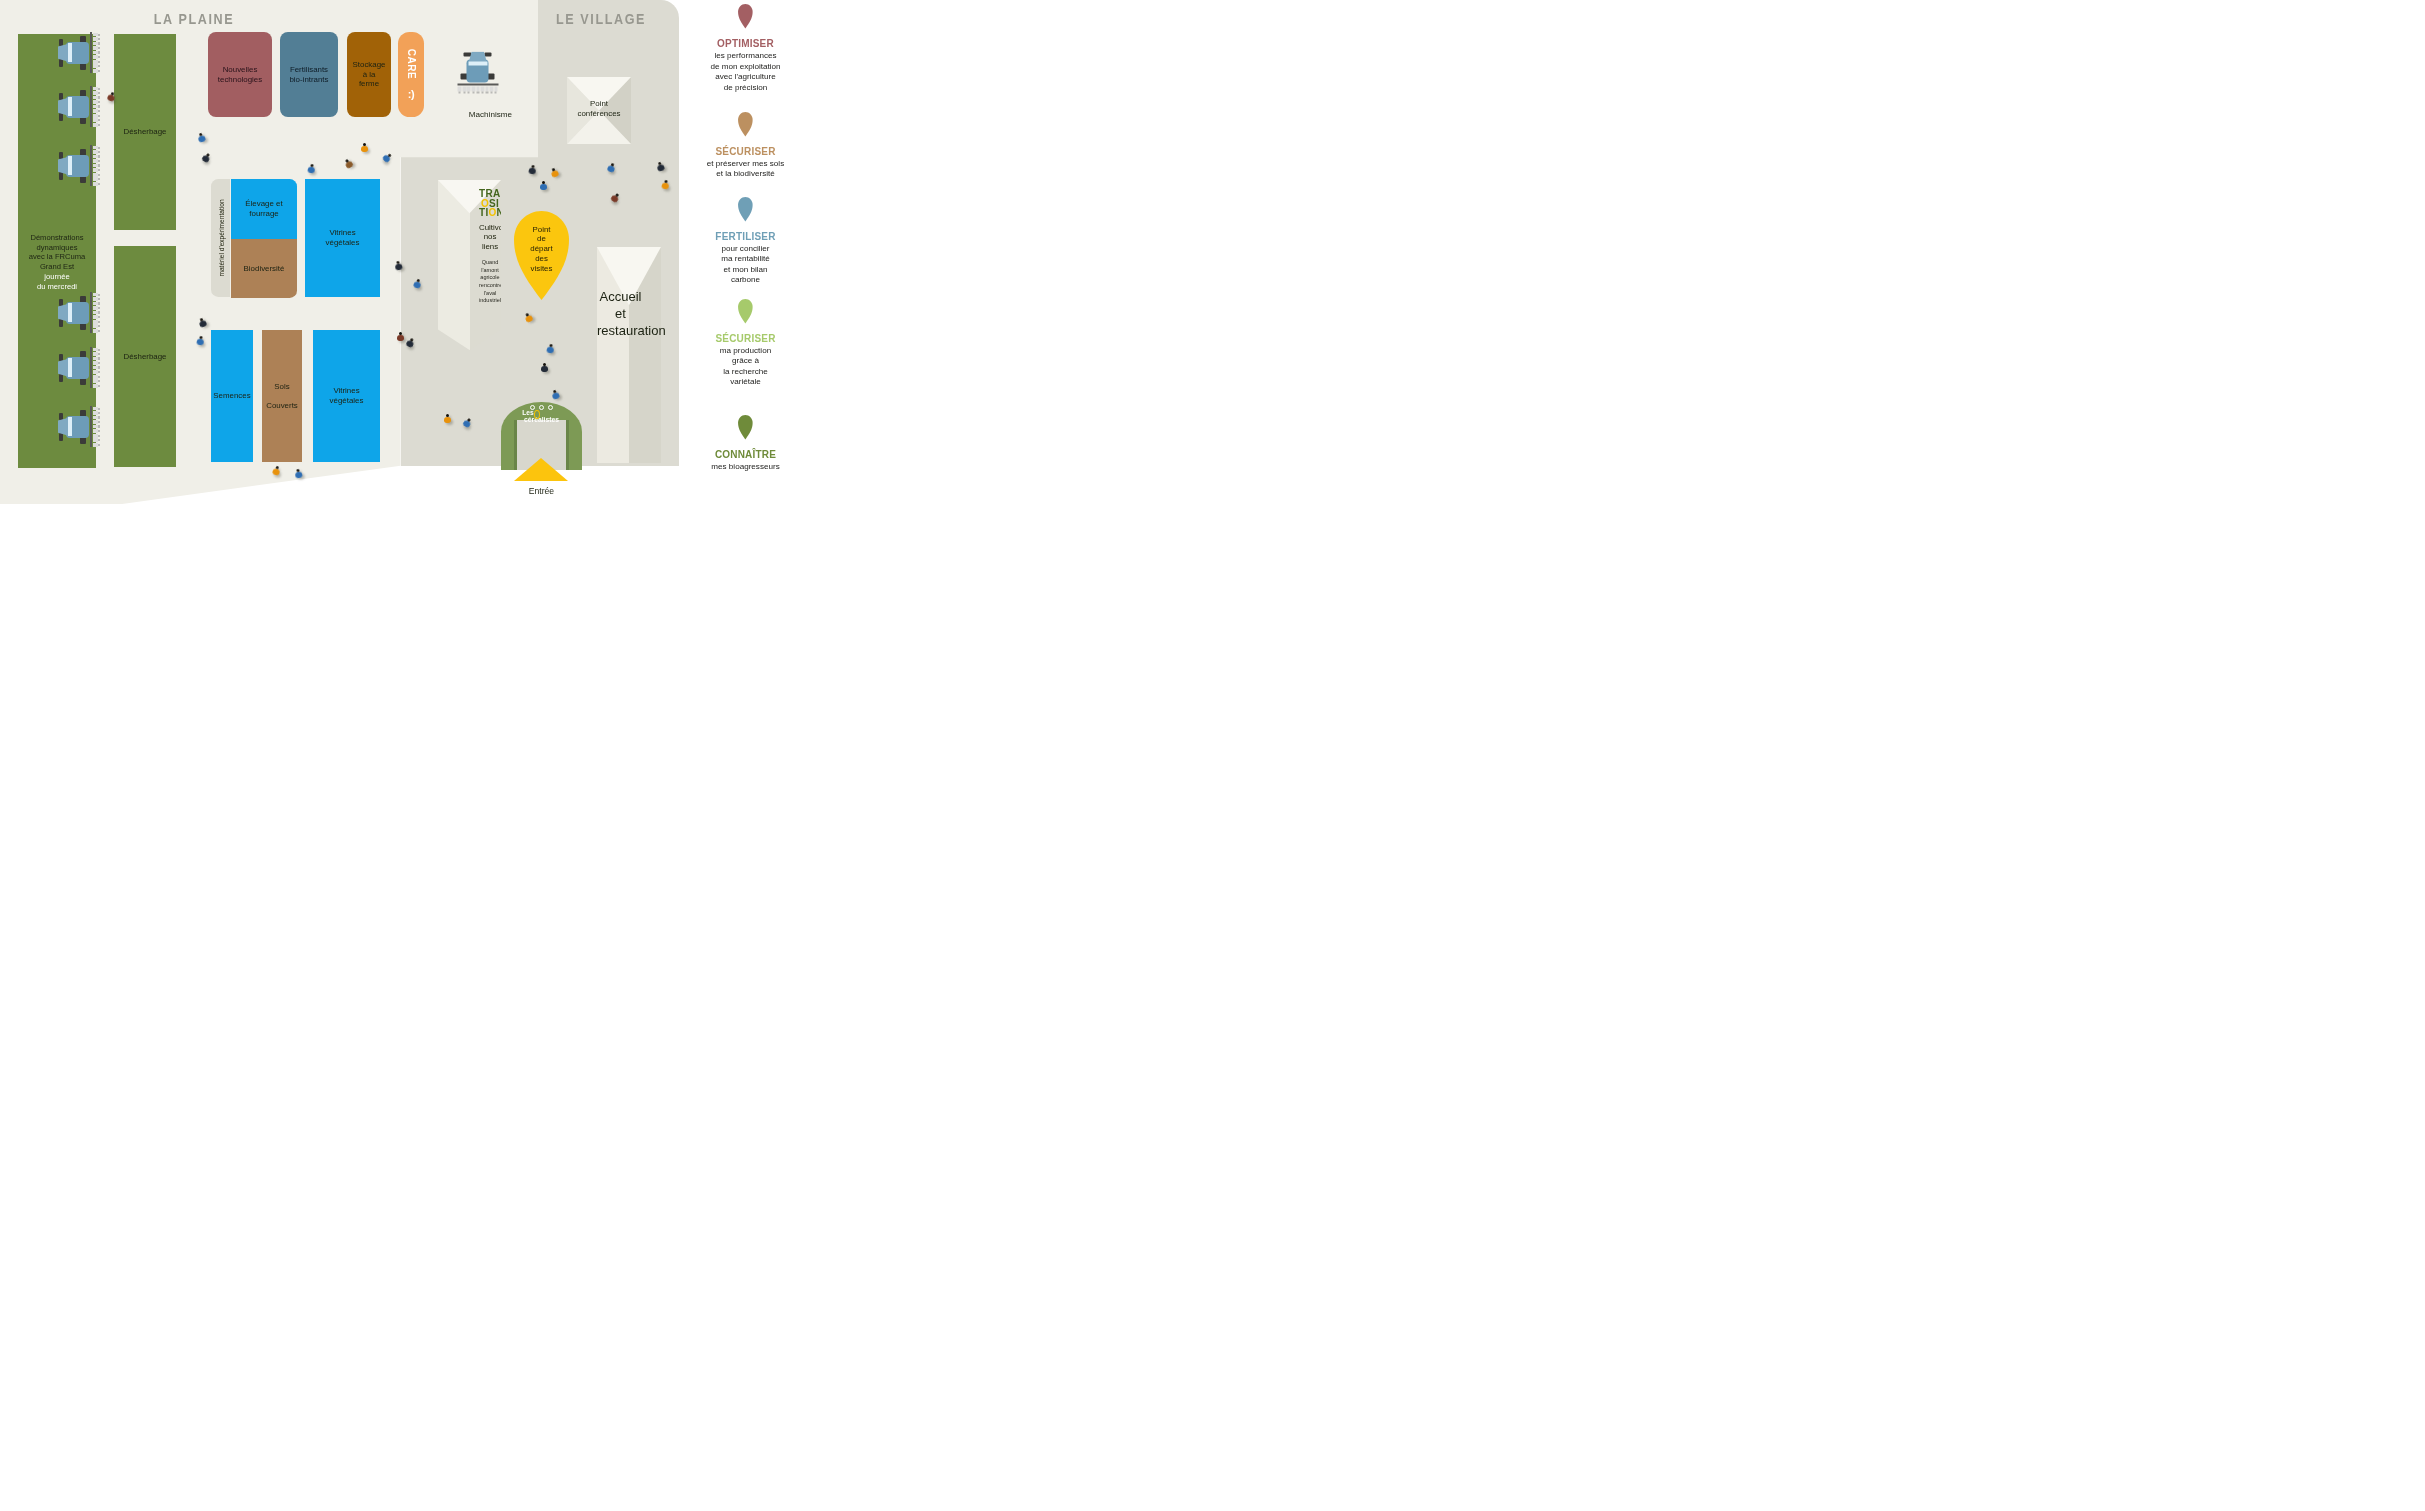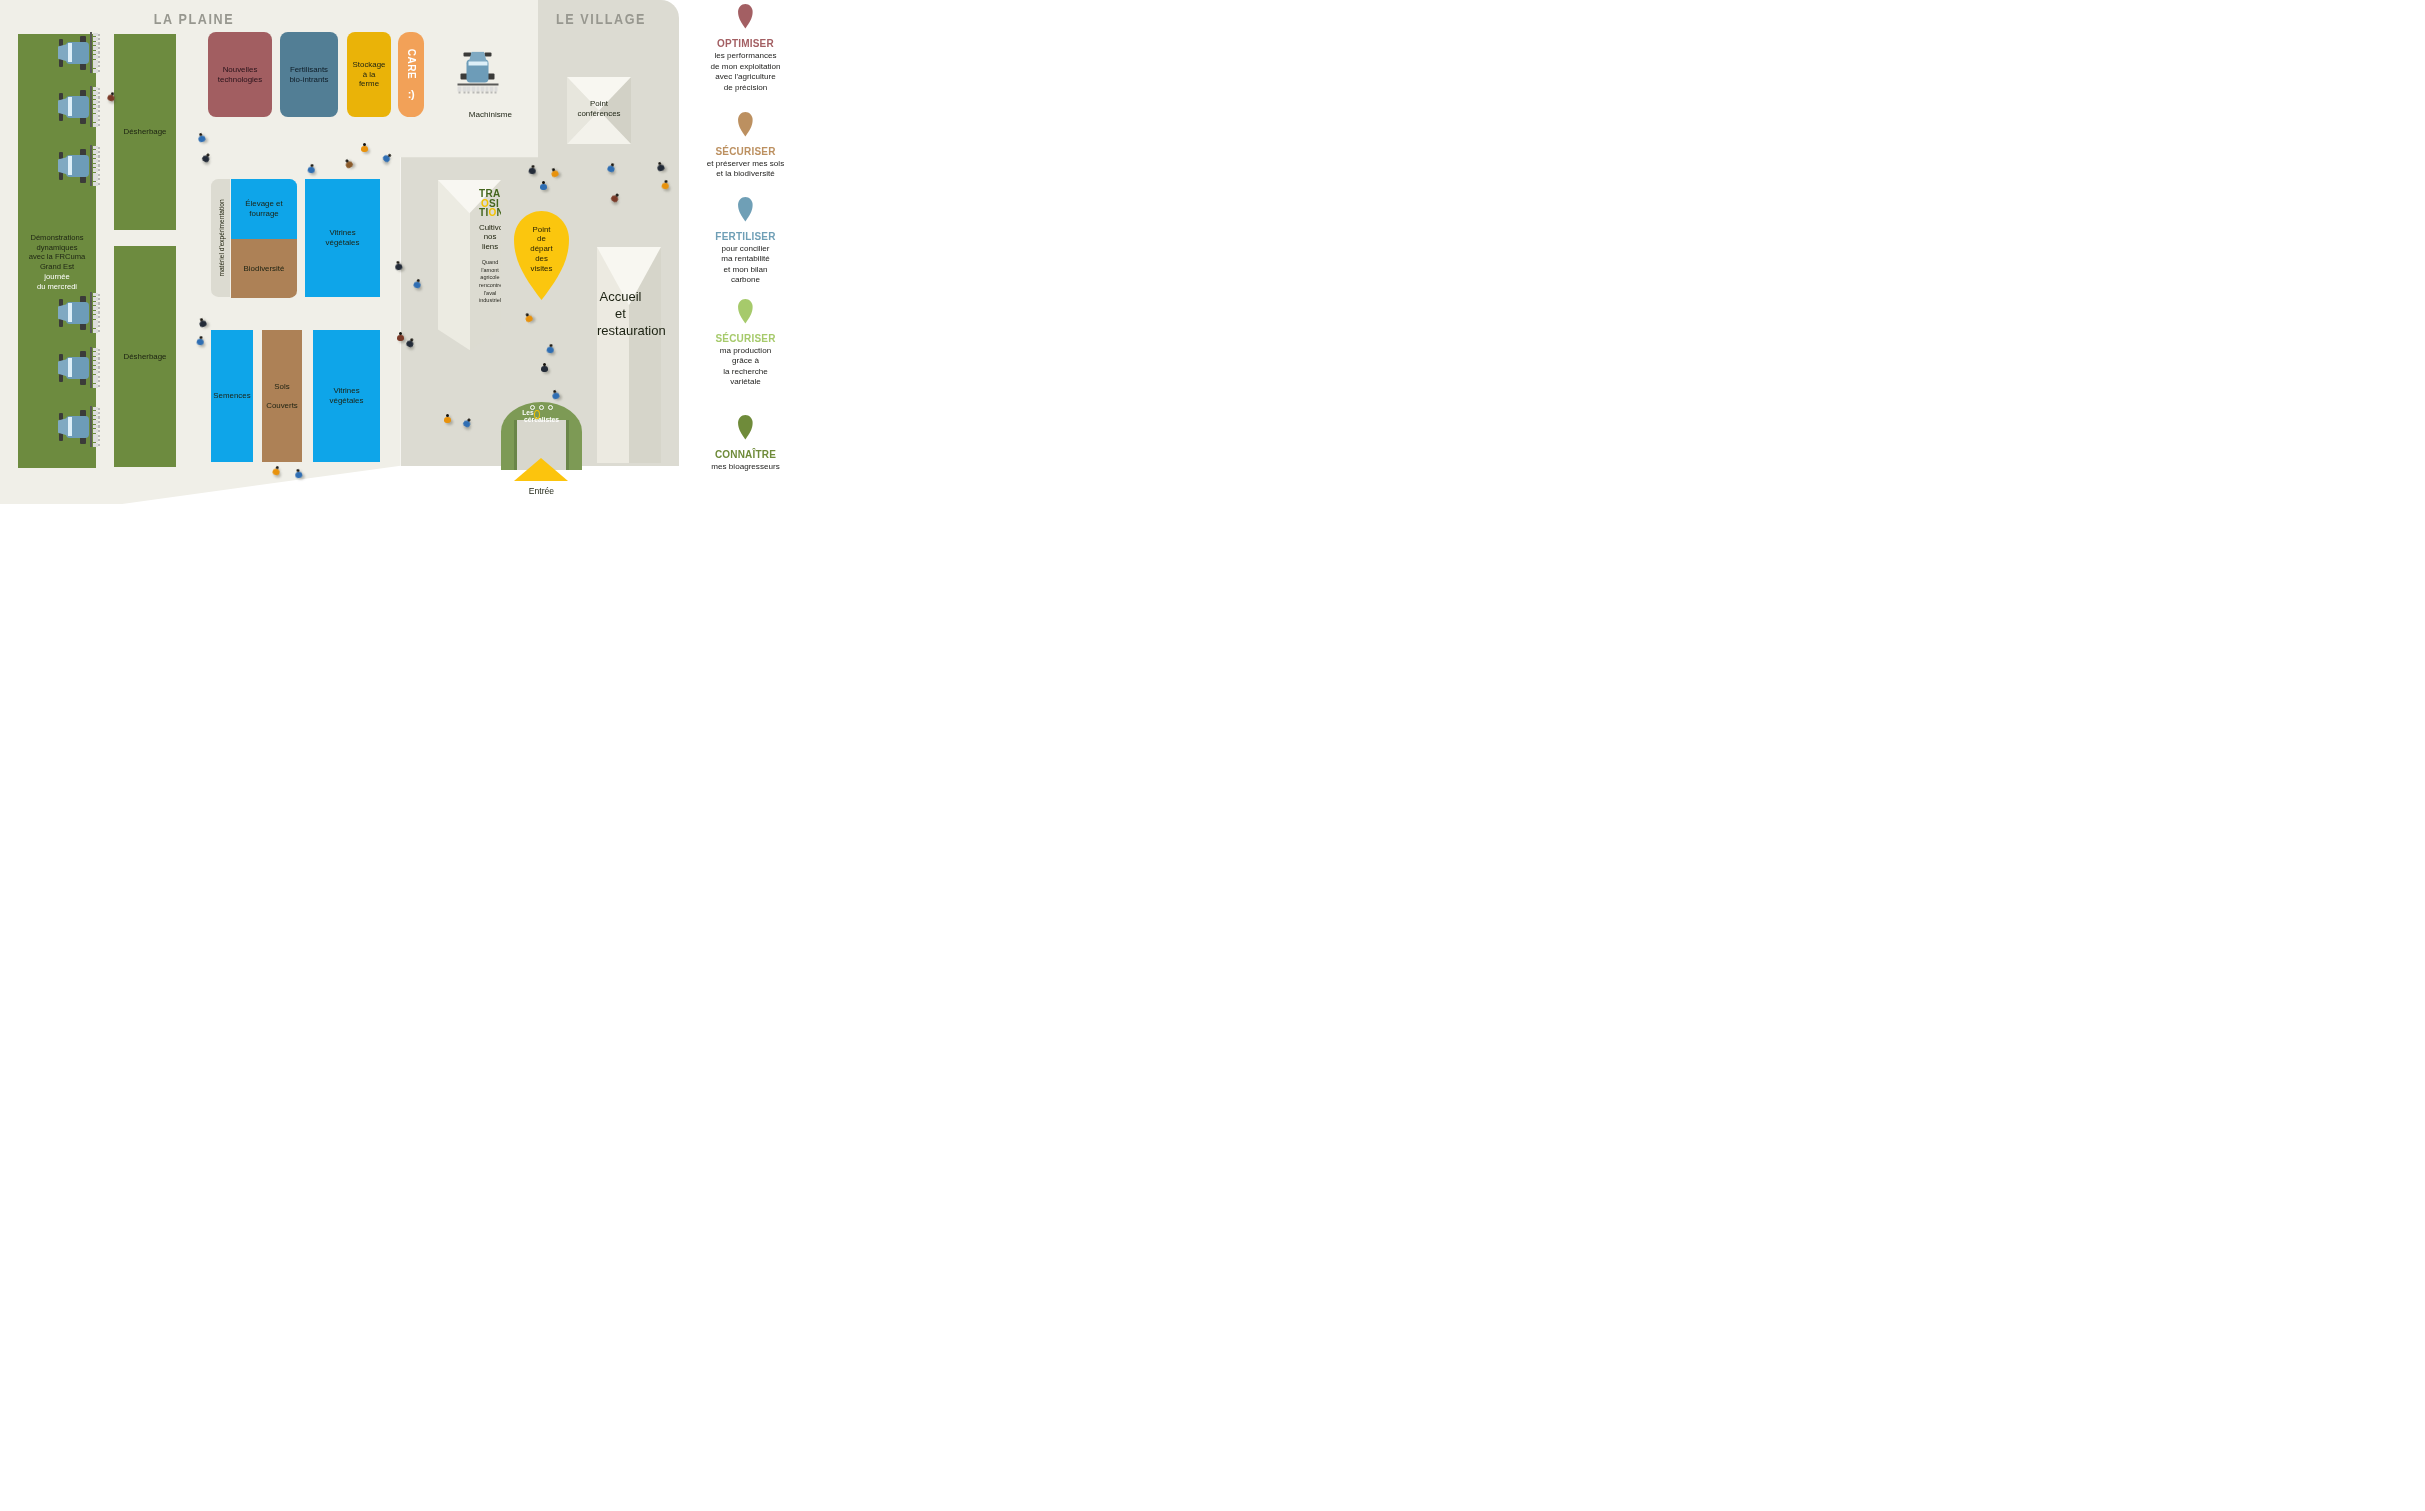--- a/index.html
+++ b/index.html
@@ -17,21 +17,21 @@
   .zone-title{font-size:12.6px;font-weight:700;letter-spacing:1.6px;color:#97978f;
     transform:scaleY(1.22);transform-origin:center top;text-align:center;}
 
   
   .block{border-radius:0;}
   .olive{background:#6d8b3f;}
   .lgreen{background:#0ea5e9;}
   .brown{background:#ad8156;}
   .maroon{background:#a25e61;}
   .slate{background:#527e95;}
-  .stone{background:#eab308;}
+  .stone{background:#a16207;}
   .blocklabel{font-size:7.9px;line-height:1.25;color:#1c2212;}
 
   .demo-col{left:18px;top:34px;width:78px;height:434px;}
   .demo-text{left:18px;top:233px;width:78px;text-align:center;font-size:7.6px;line-height:1.28;color:#1d2413;}
   .demo-text .white{color:#ffffff;}
 
   .desh1{left:114px;top:34px;width:62px;height:196px;}
   .desh2{left:114px;top:246px;width:62px;height:221px;}
 
   .nt{left:208px;top:32px;width:64px;height:85px;border-radius:7.9px;}

